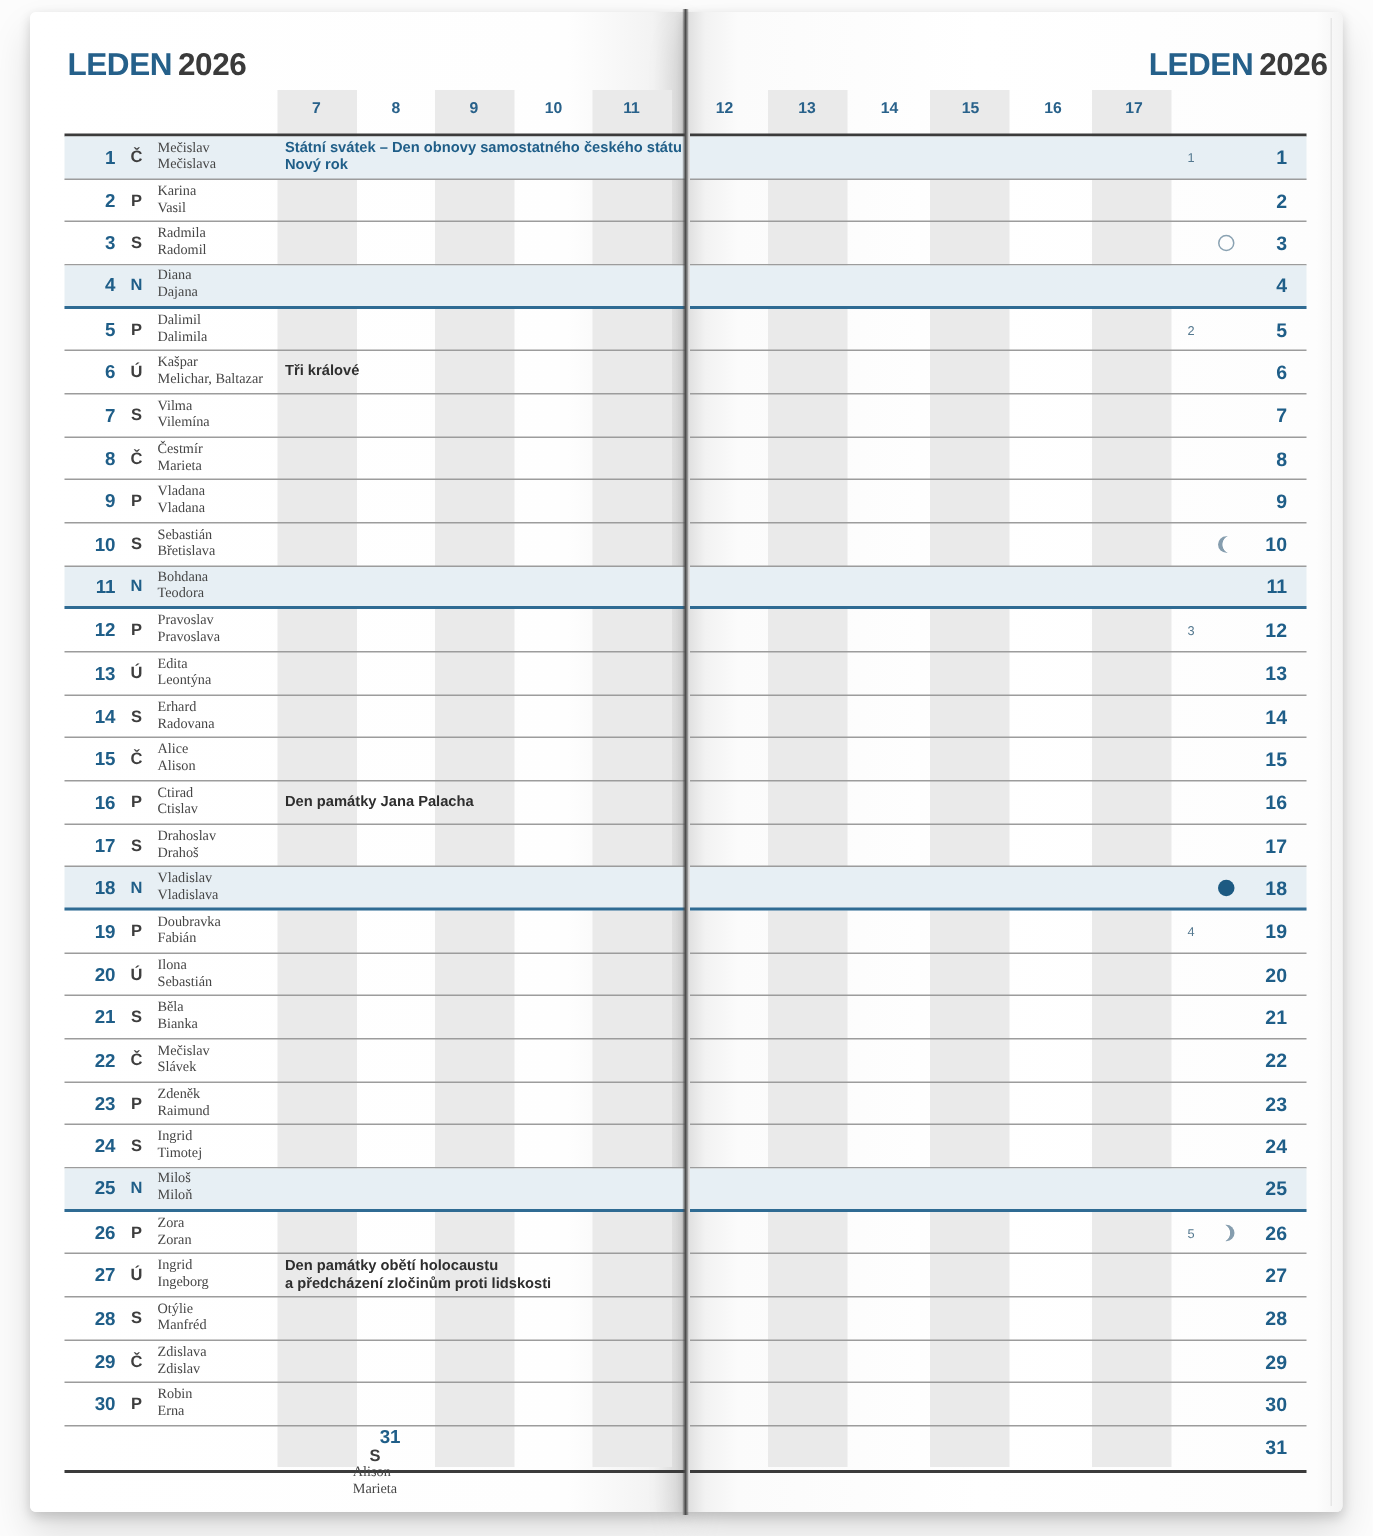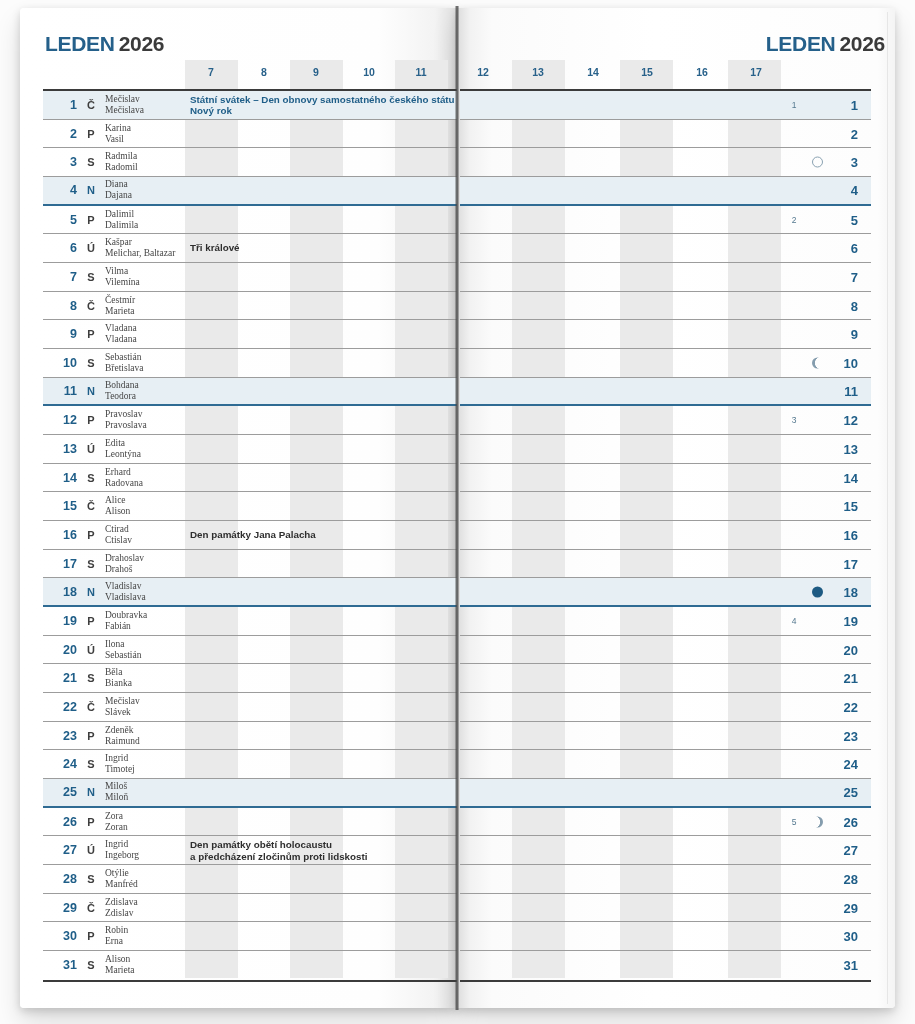--- a/index.html
+++ b/index.html
@@ -52,21 +52,21 @@
     position:absolute; top:81px; z-index:2;
     border-top:2px solid #3b3b3b; border-bottom:2px solid #3b3b3b;
   }
   .page.left  .grid { left:23px; width:414px; }
   .page.right .grid { left:3px;  width:411px; }
 
   .row {
     position:relative; height:28.68px; border-bottom:1px solid #9c9c9c;
     display:flex; align-items:center;
   }
-  .row:last-child { border-bottom:none; }
+  .row:last-child { border-bottom:none;flex-direction:column; }
   .row.sun   { background:#e7eff4; }
   .row.wkend { border-bottom:2px solid #2f6b93; }
 
   .c-day { width:34px; text-align:right; font-weight:700; font-size:12.5px; color:#1f5e88; }
   .c-wd  { width:28px; text-align:center; font-size:11px; font-weight:600; color:#3e3e3e; }
   .row.wkend .c-wd { color:#1f5e88; }
   .c-names { font-size:9.5px; line-height:11px; color:#464646; white-space:nowrap;font-family:Liberation Serif, serif; }
   .c-note {
     position:absolute; left:147px; top:50%; transform:translateY(-50%);
     font-size:9.8px; line-height:11.5px; color:#2e2e2e; font-weight:700; white-space:nowrap;

